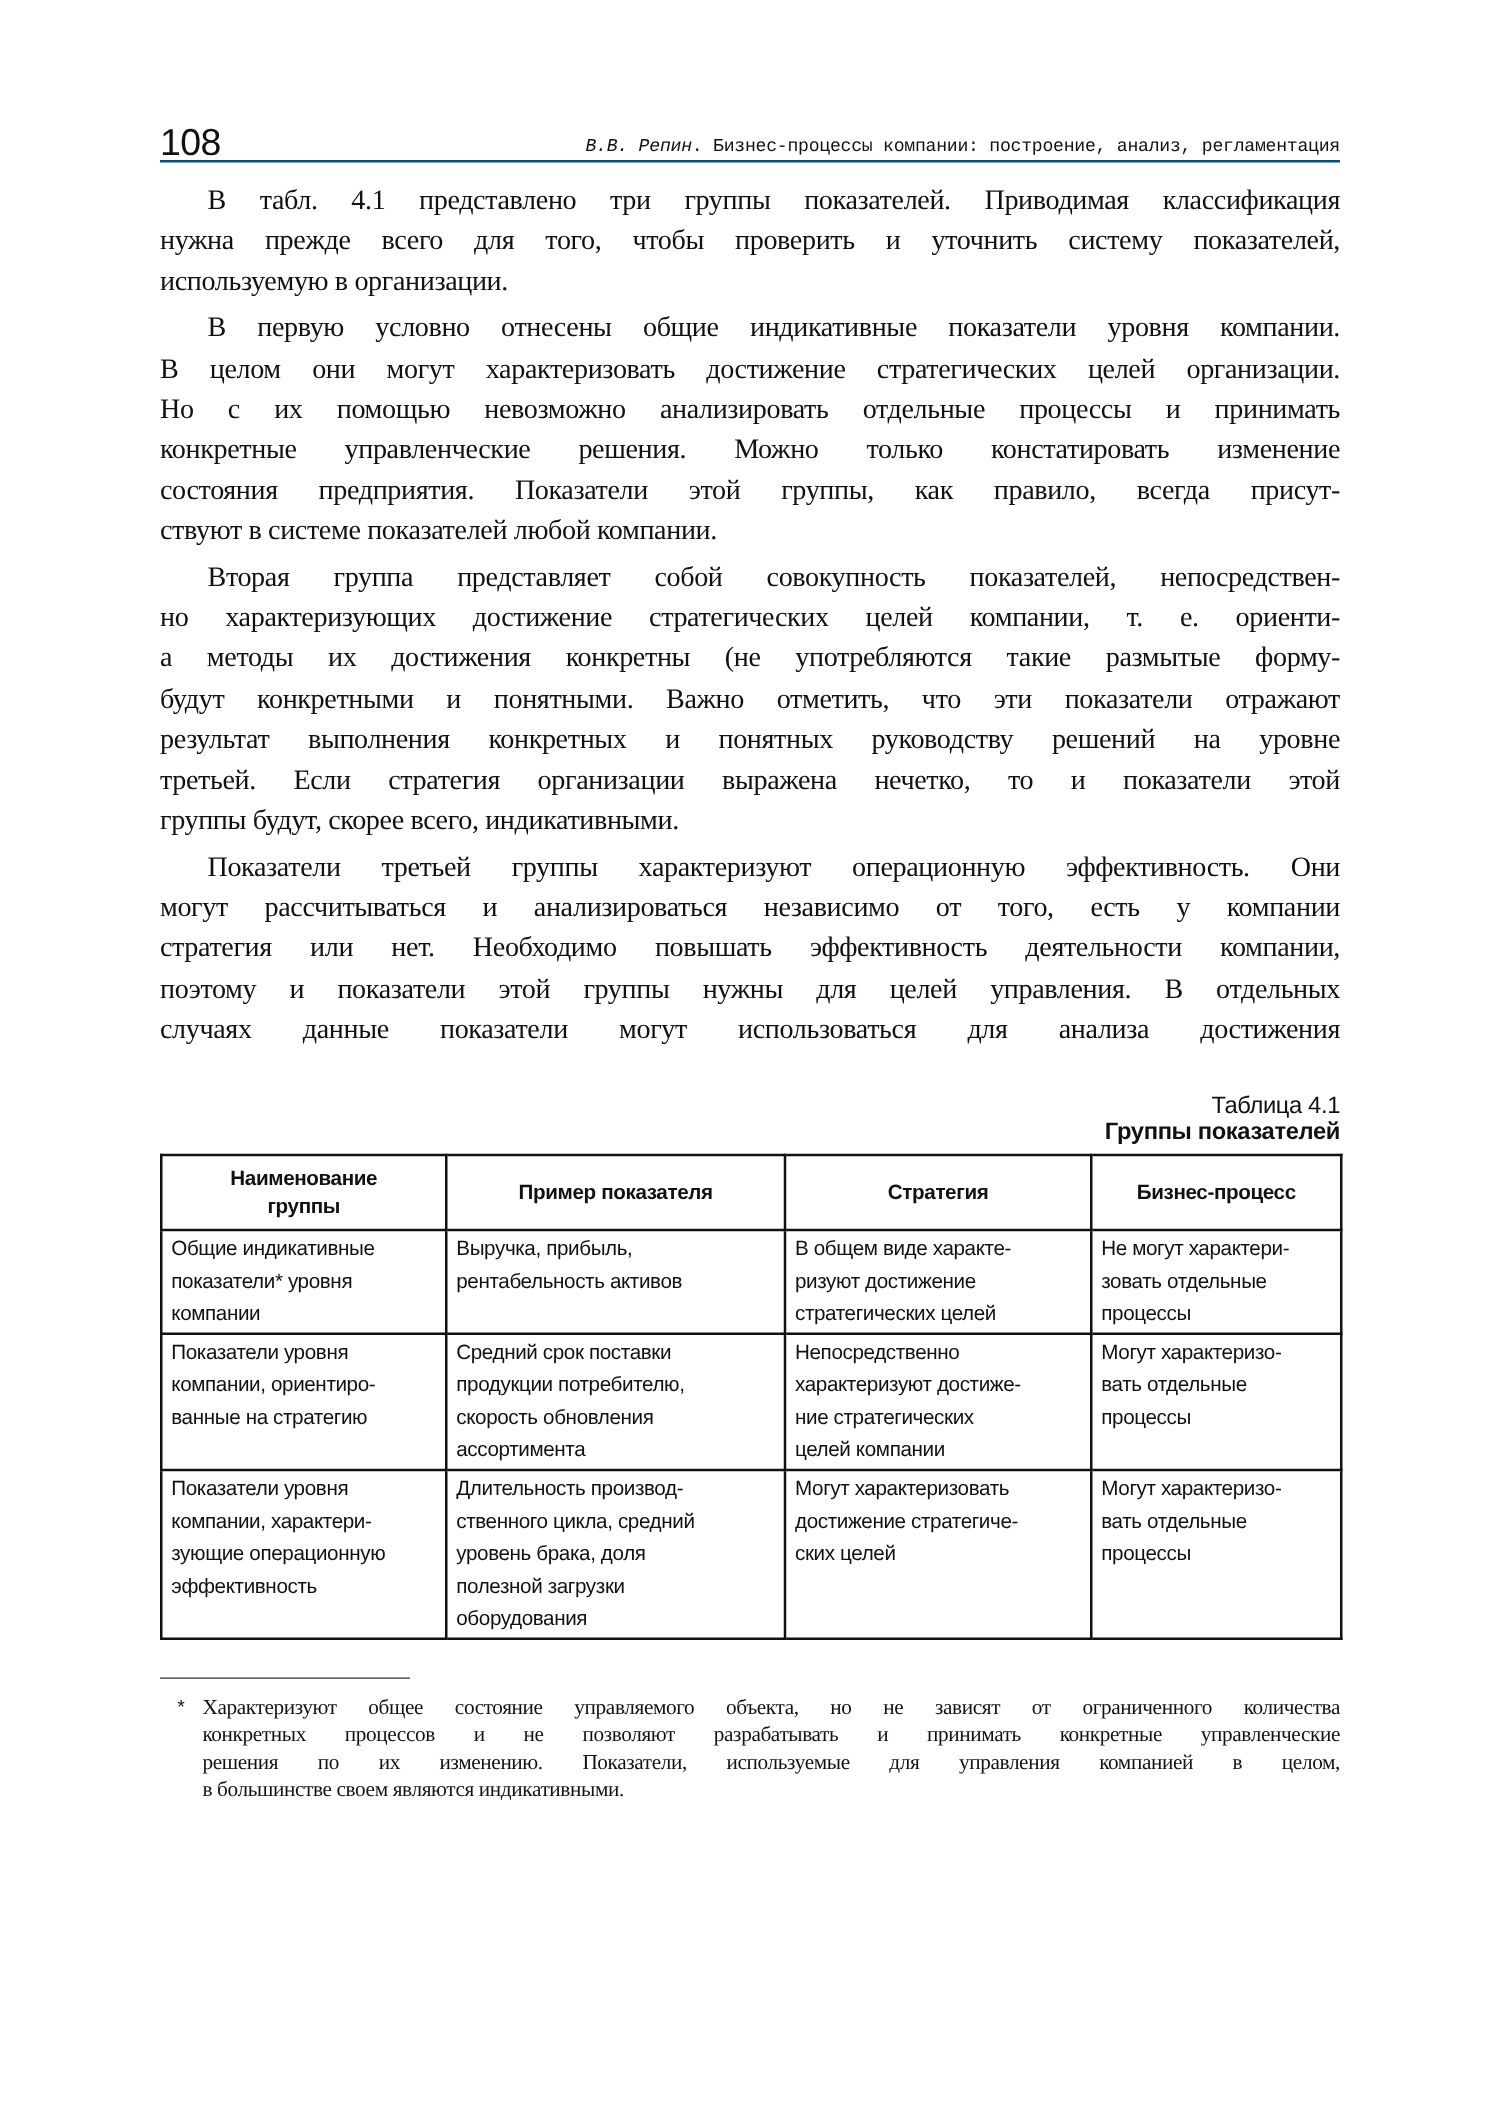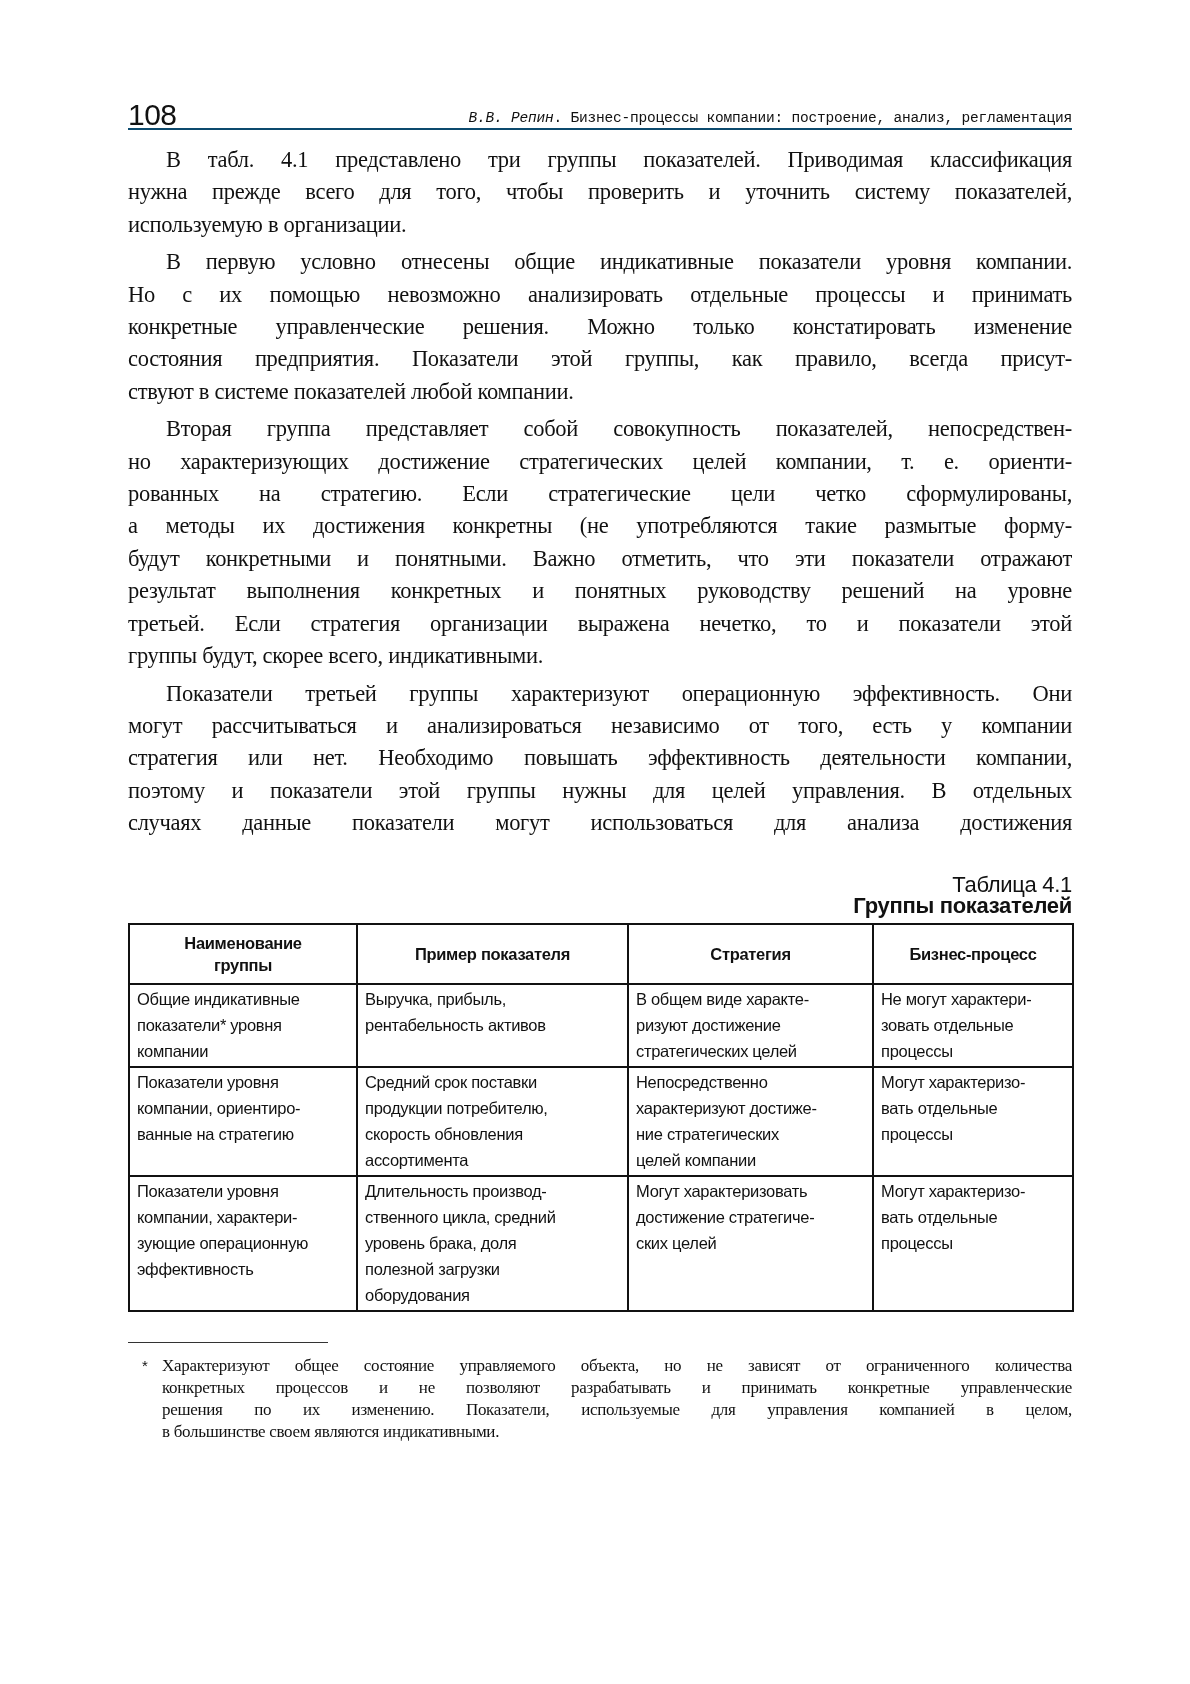--- a/index.html
+++ b/index.html
@@ -67,21 +67,21 @@
       text-indent: 0;
     }
     .line.first { padding-left: 38px; }
     .line.last { text-align-last: left; }
 
     
     .table-caption {
       margin-top: 34px;
       text-align: right;
       font-family: "Liberation Sans", sans-serif;
-      font-size: 22px;
+      font-size: 19px;
       line-height: 21px;
       letter-spacing: -0.3px;
     }
     .table-caption .title { font-weight: bold; }
 
     
     table.groups {
       margin-top: 7px;
       width: 944px;
       border-collapse: collapse;
@@ -152,29 +152,29 @@
   </div>
 
   <div class="body-text">
     <p>
       <span class="line first">В табл. 4.1 представлено три группы показателей. Приводимая классификация</span>
       <span class="line">нужна прежде всего для того, чтобы проверить и уточнить систему показателей,</span>
       <span class="line last">используемую в организации.</span>
     </p>
     <p>
       <span class="line first">В первую условно отнесены общие индикативные показатели уровня компании.</span>
+      <span class="line">В целом они могут характеризовать достижение стратегических целей организации.</span>
       <span class="line">Но с их помощью невозможно анализировать отдельные процессы и принимать</span>
       <span class="line">конкретные управленческие решения. Можно только констатировать изменение</span>
       <span class="line">состояния предприятия. Показатели этой группы, как правило, всегда присут-</span>
       <span class="line last">ствуют в системе показателей любой компании.</span>
     </p>
     <p>
       <span class="line first">Вторая группа представляет собой совокупность показателей, непосредствен-</span>
       <span class="line">но характеризующих достижение стратегических целей компании, т. е. ориенти-</span>
-      <span class="line">рованных на стратегию. Если стратегические цели четко сформулированы,</span>
       <span class="line">а методы их достижения конкретны (не употребляются такие размытые форму-</span>
       <span class="line">будут конкретными и понятными. Важно отметить, что эти показатели отражают</span>
       <span class="line">результат выполнения конкретных и понятных руководству решений на уровне</span>
       <span class="line">третьей. Если стратегия организации выражена нечетко, то и показатели этой</span>
       <span class="line last">группы будут, скорее всего, индикативными.</span>
     </p>
     <p>
       <span class="line first">Показатели третьей группы характеризуют операционную эффективность. Они</span>
       <span class="line">могут рассчитываться и анализироваться независимо от того, есть у компании</span>
       <span class="line">стратегия или нет. Необходимо повышать эффективность деятельности компании,</span>

